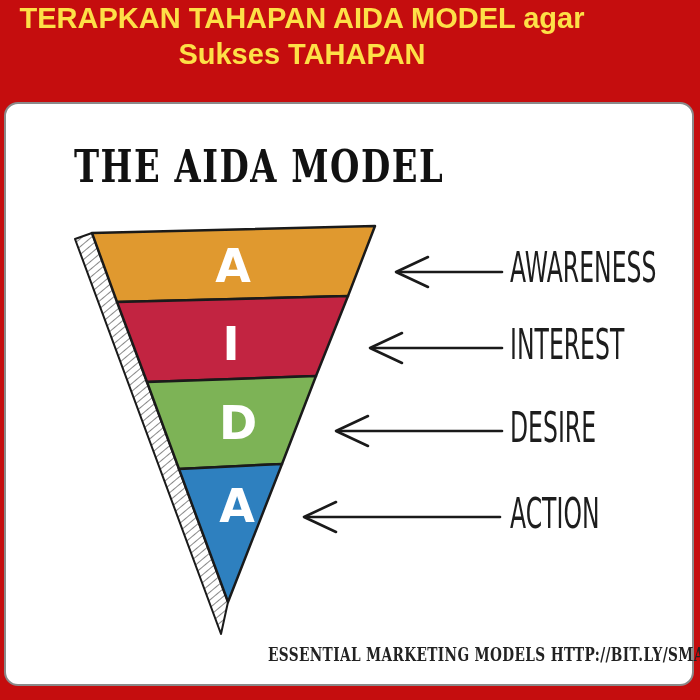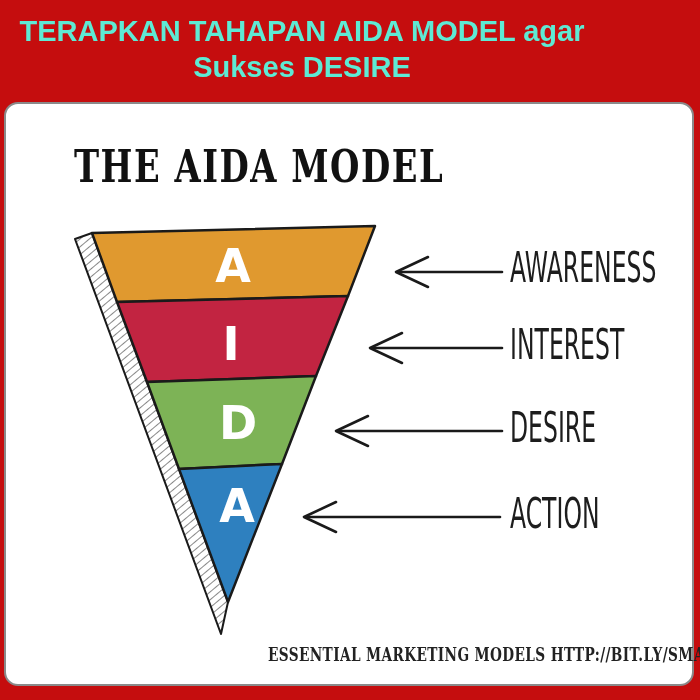--- a/index.html
+++ b/index.html
@@ -5,23 +5,23 @@
   html,body{margin:0;padding:0;background:#ddd;}
   .page{
     position:relative;
     width:700px;height:700px;
     background:#C50D0E;
     overflow:hidden;
     font-family:"Liberation Sans",sans-serif;
   }
   .banner{
     position:absolute;left:0;top:0;width:604px;height:100px;
-    color:#5eead4;text-align:center;
+    color:#fde047;text-align:center;
     font-weight:bold;font-size:29px;line-height:36px;
-    padding-top:13px;box-sizing:border-box;
+    box-sizing:border-box;
   }
   .card{
     position:absolute;left:4px;top:102px;width:690px;height:584px;
     background:#FFFFFF;
     border:2px solid #8a8a8a;border-radius:14px;
     box-sizing:border-box;
   }
   .diagram{
     position:absolute;left:0;top:0;width:700px;height:700px;
     pointer-events:none;
@@ -52,21 +52,21 @@
     transform:scaleX(0.72);transform-origin:left top;white-space:nowrap;
   }
 </style>
 </head>
 <body>
 
 <div class="page">
 
   <div class="banner">
     <div>TERAPKAN TAHAPAN AIDA MODEL agar</div>
-    <div>Sukses DESIRE</div>
+    <div>Sukses TAHAPAN</div>
   </div>
 
   <div class="card"></div>
 
   <svg class="diagram" viewBox="0 0 700 700" xmlns="http://www.w3.org/2000/svg">
     <defs>
       <pattern id="hatch" width="6" height="6" patternUnits="userSpaceOnUse" patternTransform="rotate(50)">
         <rect width="6" height="6" fill="#ffffff"></rect>
         <line x1="0" y1="0" x2="0" y2="6" stroke="#555555" stroke-width="1.4"></line>
       </pattern>

